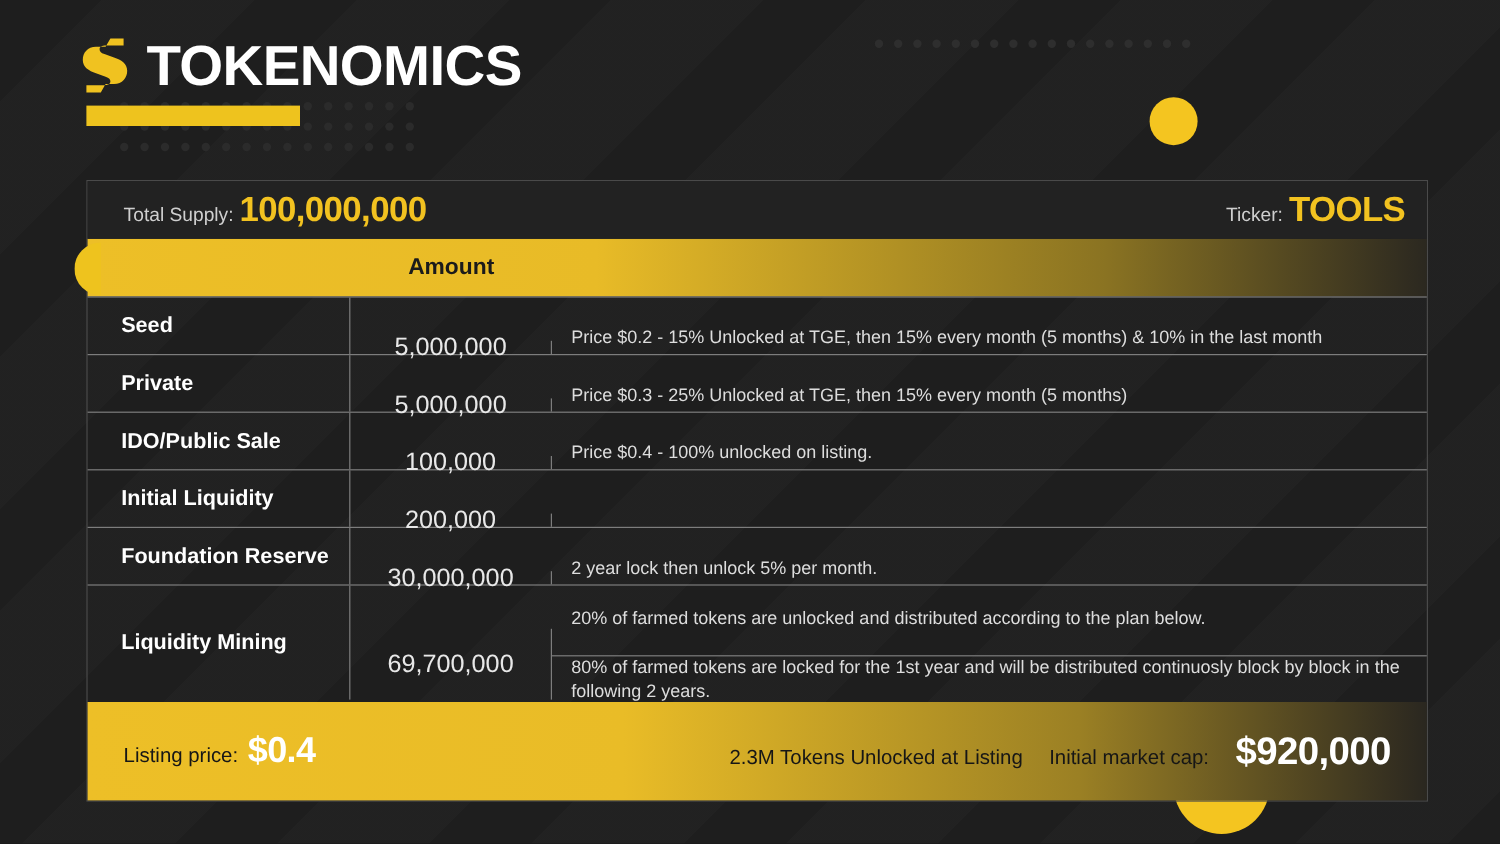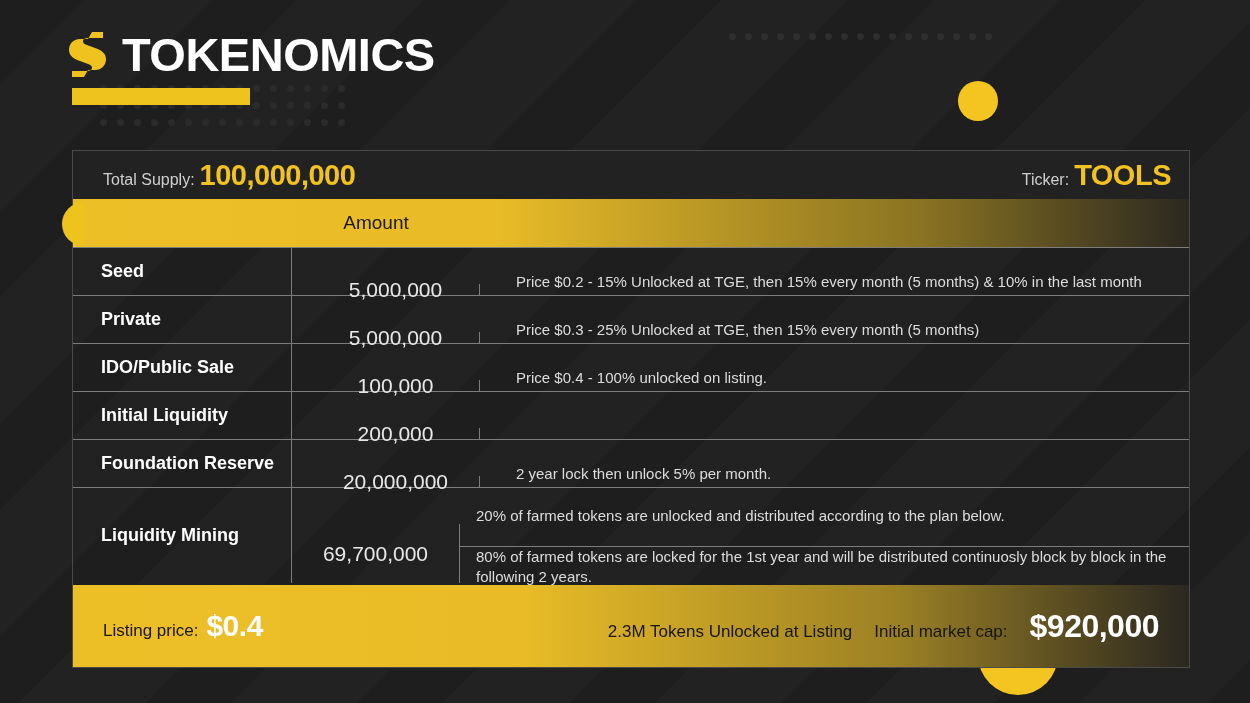--- a/index.html
+++ b/index.html
@@ -115,21 +115,21 @@
   
   #thead {
     display:flex;
     height:48px;
     background:linear-gradient(90deg,#edbf27 0%,#e8bb27 38%,#8a7322 76%,#2b2820 100%);
     color:#1b1b1b;
     font-size:19px;
   }
   #thead .th { display:flex; align-items:center; justify-content:center; }
   .col-name { width:219px; flex:none; }
-  .col-amt  { width:168px; flex:none; }
+  .col-amt  { width:168px; flex:none;font-weight:bold; }
   .col-desc { flex:1; }
 
   
   .trow {
     display:flex;
     border-top:1px solid #7d7d7d;
     background:transparent;
   }
   .cell-name {
     width:219px; flex:none;
@@ -153,21 +153,21 @@
   .desc-line {
     display:flex; align-items:center;
     padding:0 16px 0 16px;
     color:#dddddd; font-size:15px;
     line-height:1.3;
     flex:1;
     margin-top:21px;
   }
   .desc-line + .desc-line { border-top:1px solid #7d7d7d; }
 
-  .h48 { height:48px;gap:20px; }
+  .h48 { height:48px; }
   .h96 { height:96px; }
 
   
   #footer {
     position:absolute;
     left:0; bottom:0;
     width:100%;
     height:82px;
     background:linear-gradient(90deg,#edbf27 0%,#e9bc27 40%,#9b8024 74%,#2a2720 100%);
     display:flex; align-items:center;
@@ -317,21 +317,21 @@
     <div class="trow h48">
       <div class="cell-name">Initial Liquidity</div>
       <div class="cell-amt">200,000</div>
       <div class="cell-desc">
         <div class="desc-line"></div>
       </div>
     </div>
 
     <div class="trow h48">
       <div class="cell-name">Foundation Reserve</div>
-      <div class="cell-amt">20,000,000</div>
+      <div class="cell-amt">30,000,000</div>
       <div class="cell-desc">
         <div class="desc-line">2 year lock then unlock 5% per month.</div>
       </div>
     </div>
 
     <div class="trow h96">
       <div class="cell-name">Liquidity Mining</div>
       <div class="cell-amt">69,700,000</div>
       <div class="cell-desc">
         <div class="desc-line">20% of farmed tokens are unlocked and distributed according to the plan below.</div>

